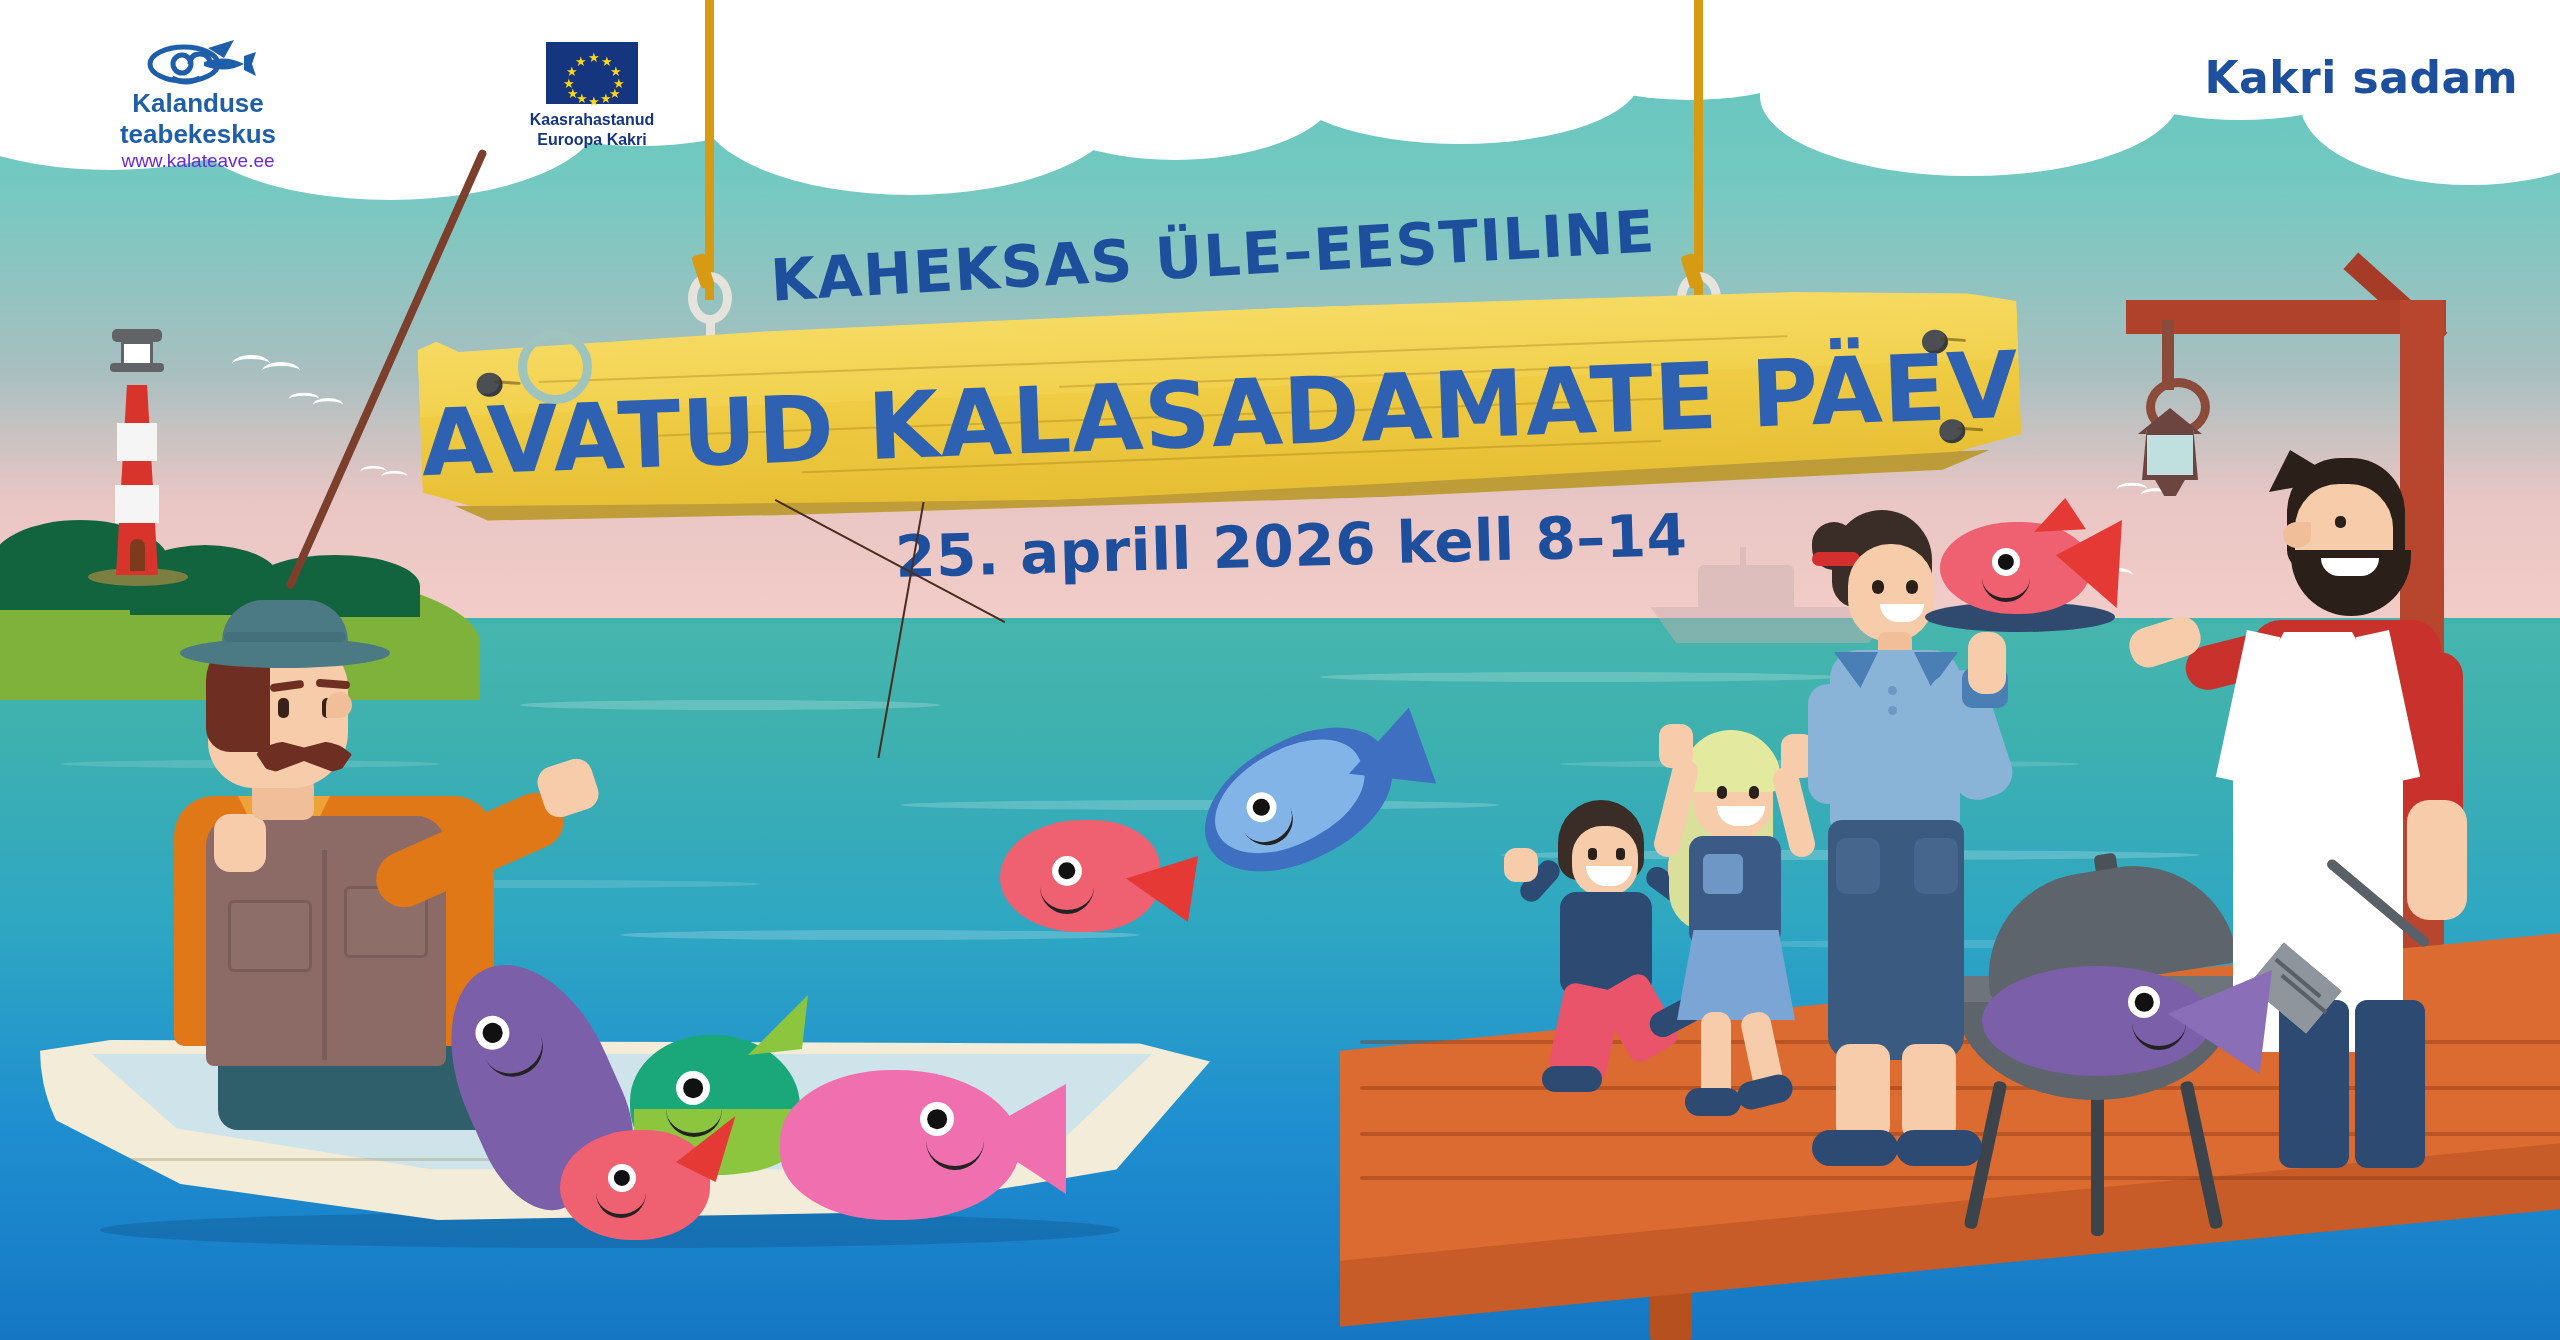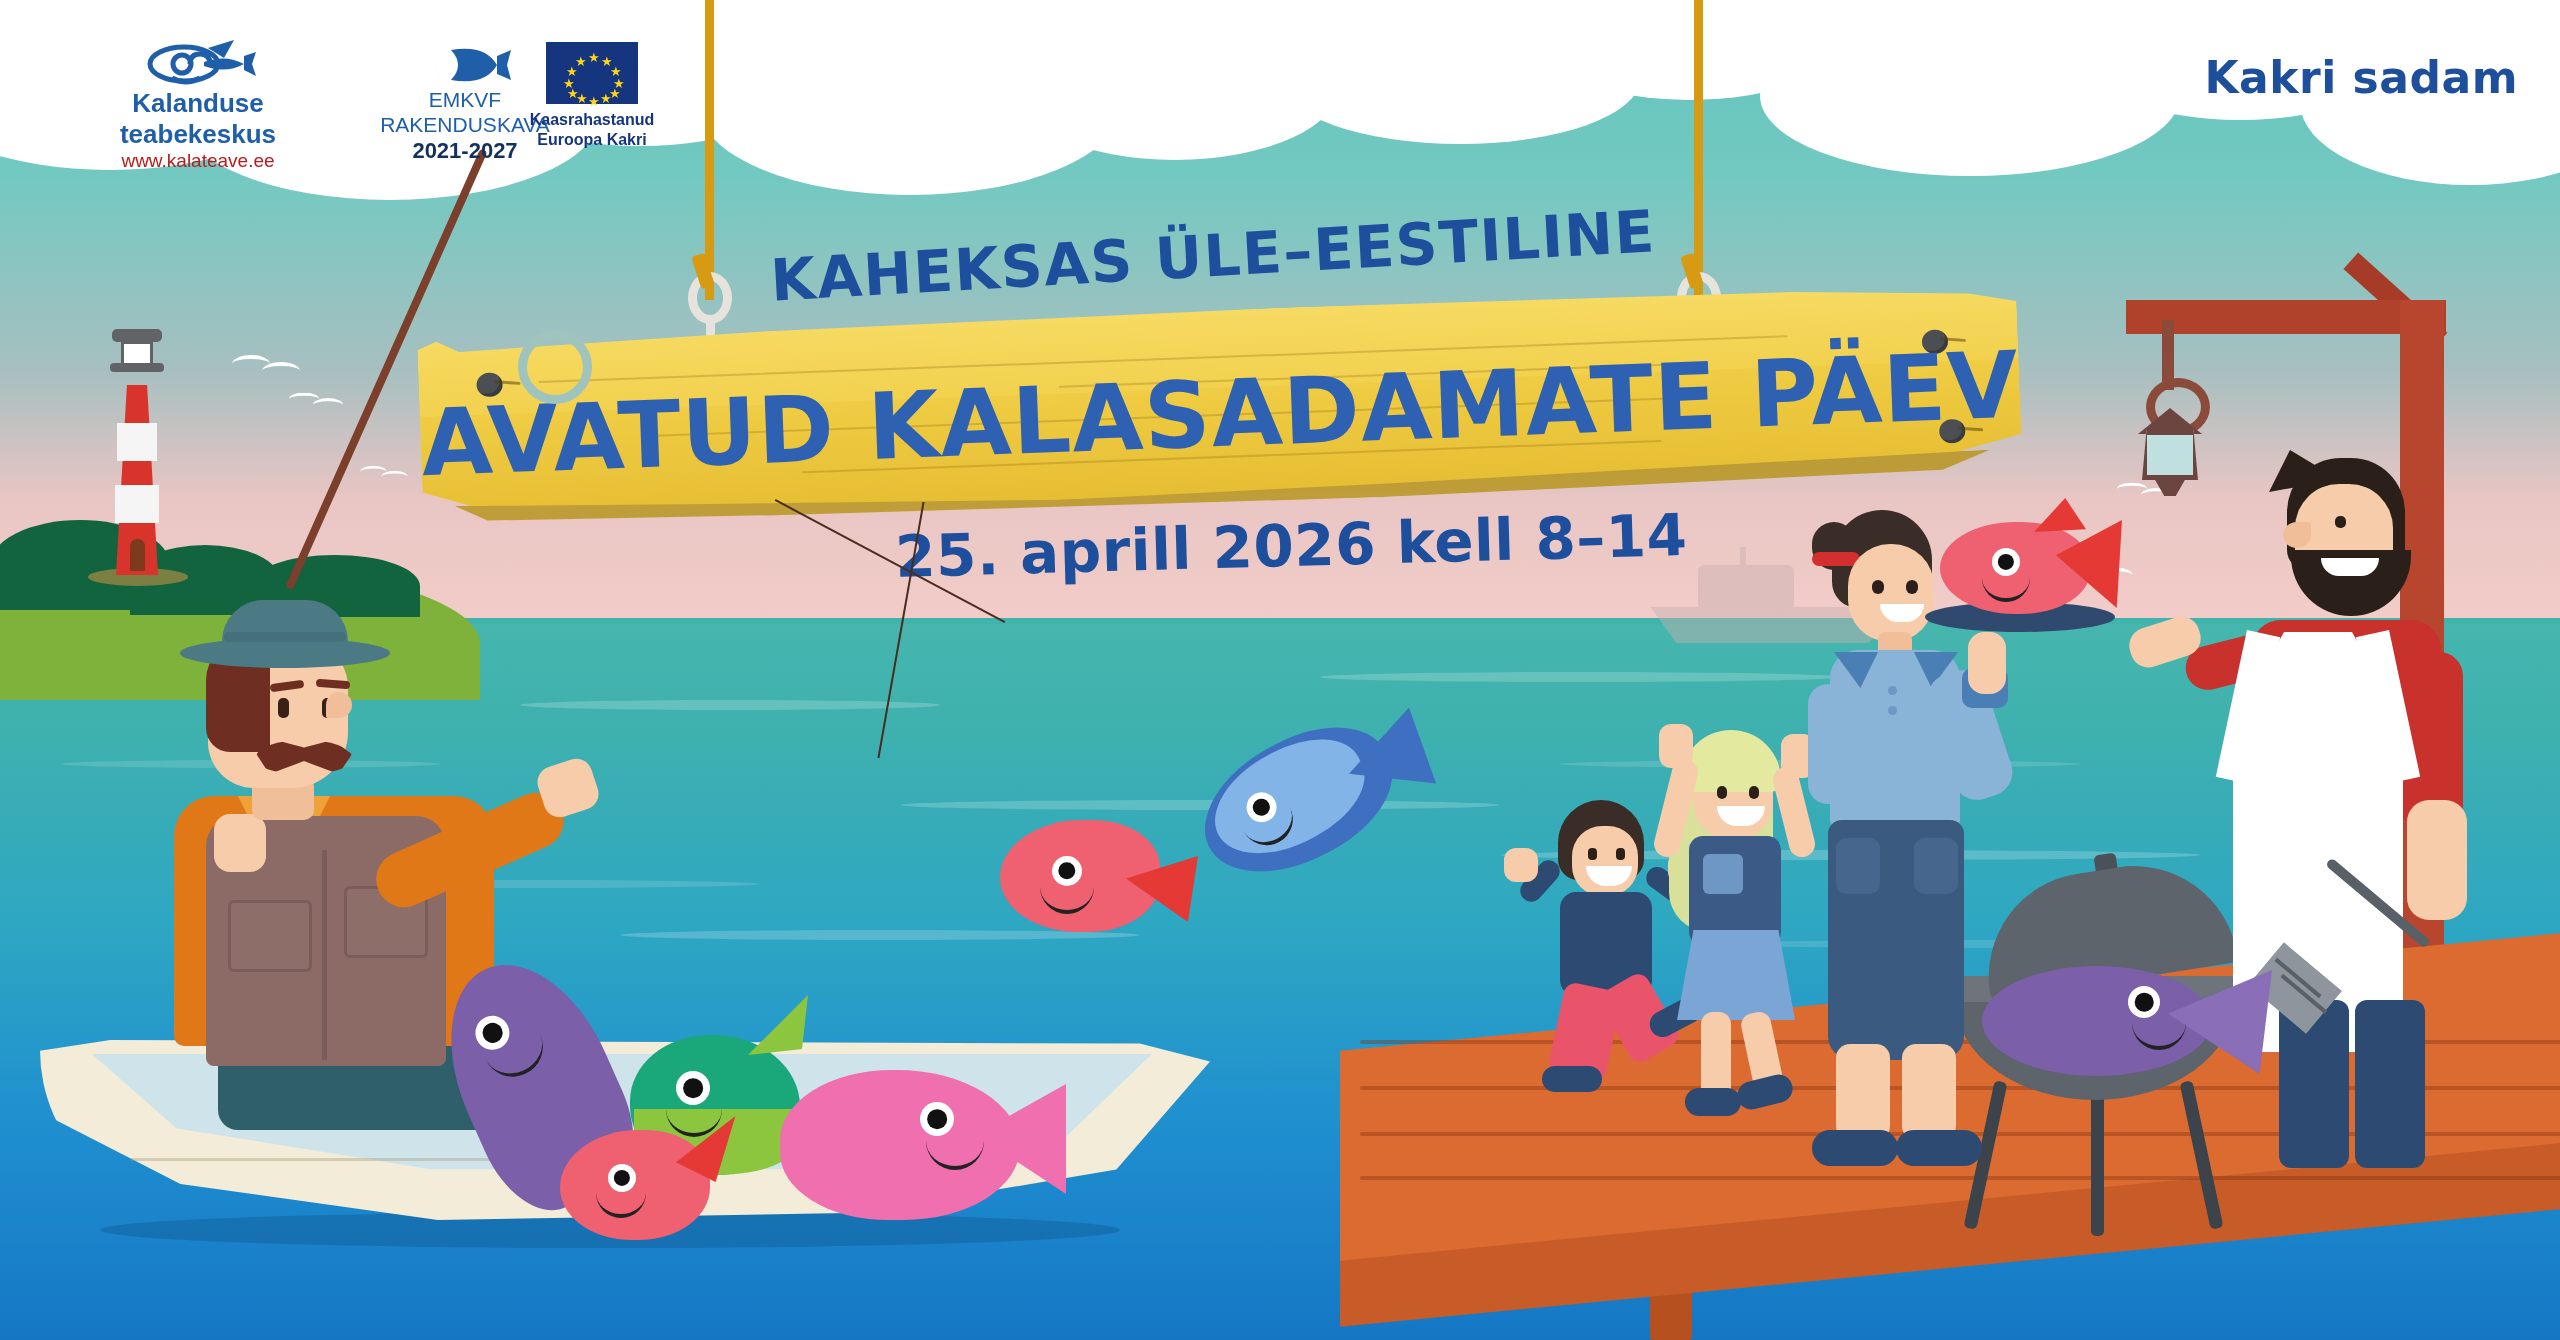--- a/index.html
+++ b/index.html
@@ -20,21 +20,21 @@
   
   .cloudband{position:absolute;left:0;top:0;width:2560px;height:230px;}
   .cloudband .blob{position:absolute;background:#fff;border-radius:50%;}
   .cloudband .base{position:absolute;left:0;top:0;width:2560px;height:92px;background:#fff;}
 
   
   .logos{position:absolute;left:0;top:0;width:2560px;height:190px;z-index:40;}
   .logo{position:absolute;text-align:center;color:#1f5fa9;}
 
   .fishlogo-txt{font-size:26px;font-weight:bold;color:#1f5fa9;}
-  .fishlogo-url{font-size:19px;color:#b91c1c;font-weight:normal;}
+  .fishlogo-url{font-size:19px;color:#6d28d9;font-weight:normal;}
 
   .emkvf-txt{font-size:21px;color:#1f5fa9;line-height:1.18;font-weight:500;}
   .emkvf-years{font-size:22px;color:#13315c;font-weight:bold;}
 
   .euflag{width:92px;height:62px;background:#15357e;position:relative;margin:0 auto 6px auto;}
   .star{position:absolute;color:#ffd617;font-size:13px;line-height:13px;}
   .eu-txt{font-size:16px;color:#15357e;font-weight:bold;line-height:1.25;}
 
   .dots{position:relative;width:86px;height:52px;}
   .dot{position:absolute;border-radius:50%;}
@@ -304,32 +304,20 @@
           <path d="M70 10 L96 2 L86 20 Z" fill="#1f5fa9"></path>
           <path d="M66 24 q22 -8 40 2 q-18 10 -40 2 Z" fill="#1f5fa9"></path>
           <path d="M106 18 L118 14 L114 26 L118 38 L106 32 Z" fill="#1f5fa9"></path>
           <path d="M34 40 q14 8 28 0" fill="none" stroke="#1f5fa9" stroke-width="5"></path>
         </svg>
       </div>
       <div class="fishlogo-txt">Kalanduse teabekeskus</div>
       <div class="fishlogo-url">www.kalateave.ee</div>
     </div>
 
-    <div class="logo" style="left:370px;top:42px;width:190px;">
-      <div style="height:46px;">
-        <svg width="96" height="46" viewBox="0 0 96 46" style="display:block;margin:0 auto;">
-          <path d="M38 4 a19 19 0 1 0 0 38 a19 19 0 0 1 0 -38 Z" fill="#1f5fa9"></path>
-          <path d="M34 8 q34 -6 46 15 q-12 21 -46 15 q14 -15 0 -30 Z" fill="#1f5fa9"></path>
-          <path d="M80 14 L94 8 L90 23 L94 38 L80 32 Z" fill="#1f5fa9"></path>
-        </svg>
-      </div>
-      <div class="emkvf-txt"><span>EMKVF</span></div>
-      <div class="emkvf-txt"><span>RAKENDUSKAVA</span></div>
-      <div class="emkvf-years">2021-2027</div>
-    </div>
 
     <div class="logo" style="left:512px;top:42px;width:160px;">
       <div class="euflag">
         <span class="star" style="left:42px;top:9px;">★</span>
         <span class="star" style="left:29px;top:13px;">★</span>
         <span class="star" style="left:55px;top:13px;">★</span>
         <span class="star" style="left:20px;top:23px;">★</span>
         <span class="star" style="left:64px;top:23px;">★</span>
         <span class="star" style="left:17px;top:35px;">★</span>
         <span class="star" style="left:67px;top:35px;">★</span>

